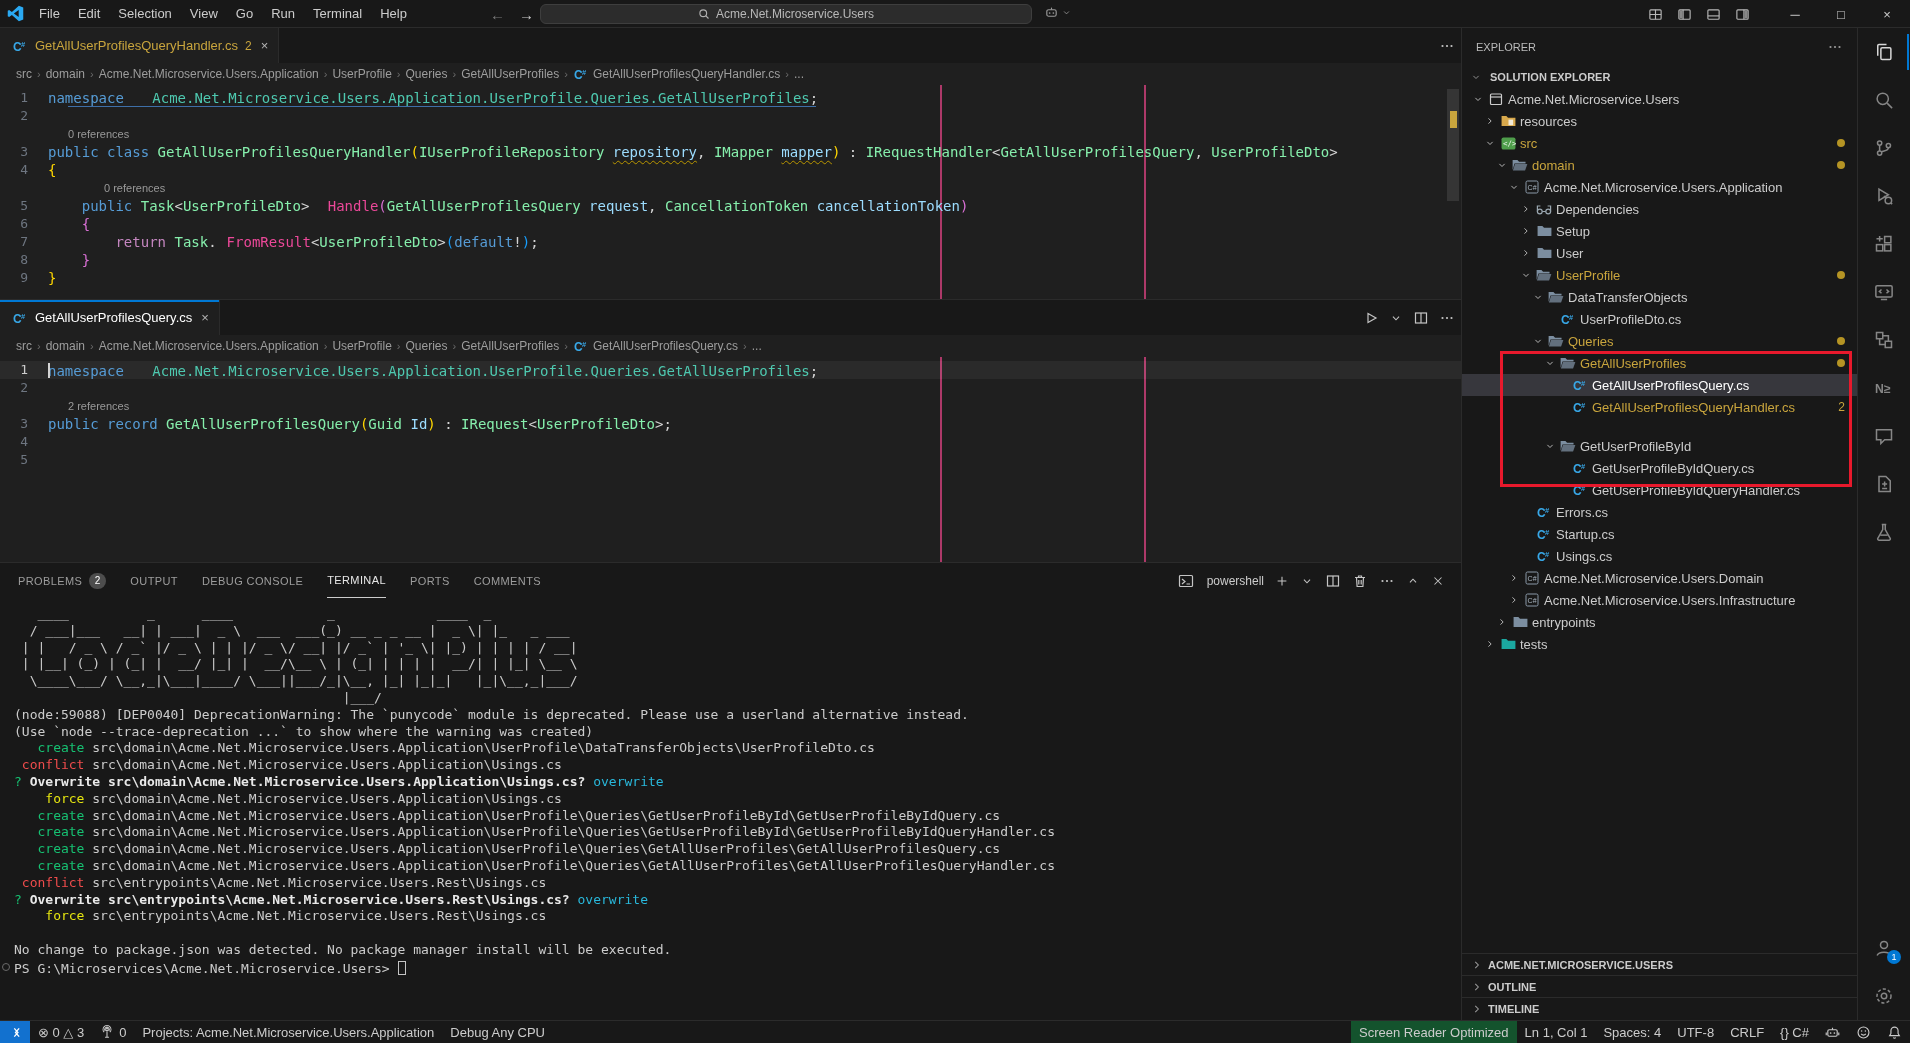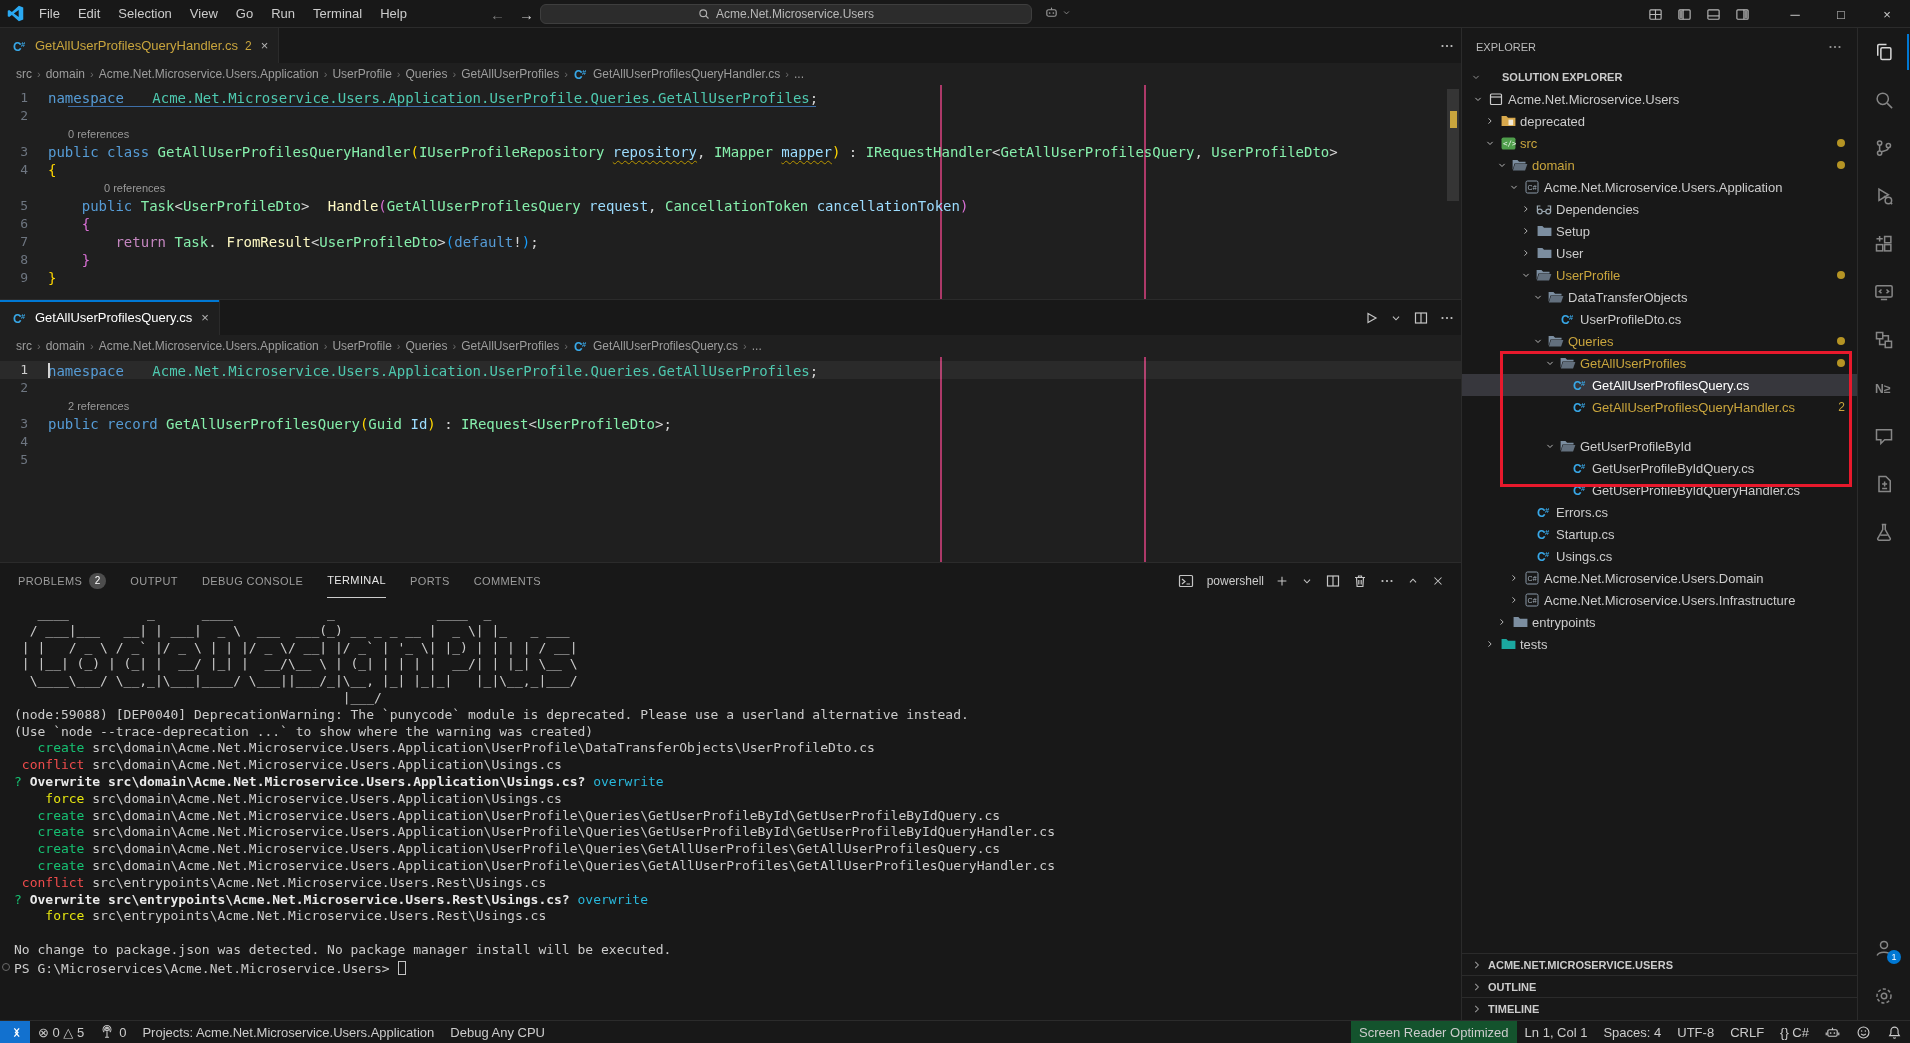--- a/index.html
+++ b/index.html
@@ -54,21 +54,21 @@
   .code-area{ position:relative; padding-top:4px; height:calc(100% - 57px);
     font-family:"DejaVu Sans Mono", monospace; font-size:14px; line-height:18px; }
   .ruler{ position:absolute; top:0; bottom:0; width:1.5px; background:rgba(199,62,119,0.85); }
   .r1{ left:940px; } .r2{ left:1144px; }
   .code-row{ position:relative; height:18px; white-space:pre; display:flex; }
   .code-row .num{ width:48px; text-align:right; padding-right:20px; color:#6e7681; flex:none; font-size:13px; }
   .code-row.current{ background:rgba(255,255,255,0.05); }
   .code-row.current .num{ color:#cccccc; }
   .lens-row{ height:18px; font-family:"Liberation Sans",sans-serif; font-size:11px; color:#999999; display:flex; align-items:center; }
   .tok-kw{ color:#569cd6; } .tok-ct{ color:#c586c0; } .tok-ty{ color:#86efac; }
-  .tok-fn{ color:#fef9c3;padding-left:10px; } .tok-va{ color:#9cdcfe; } .tok-ns{ color:#4ec9b0;margin-left:20px; }
+  .tok-fn{ color:#ec4899;padding-left:10px; } .tok-va{ color:#9cdcfe; } .tok-ns{ color:#4ec9b0;margin-left:20px; }
   .tok-pl{ color:#d4d4d4; } .tok-b1{ color:#ffd700; } .tok-b2{ color:#da70d6; } .tok-b3{ color:#179fff; }
   .tok-pm{ color:#9cdcfe; text-decoration:underline wavy #b89500 1px; text-underline-offset:3px; }
   .ns-underline{ position:absolute; left:68px; top:16.5px; width:748px; height:1px; background:#3e6fa8; }
   .cursor-bar{ display:inline-block; width:1.5px; height:15px; background:#d4d4d4; margin-right:-1.5px; transform:translateY(2px); }
   .ovr-scroll{ position:absolute; right:2px; top:4px; width:12px; height:112px; background:rgba(121,121,121,0.25); }
   .ovr-mark{ position:absolute; right:4px; top:26px; width:7px; height:17px; background:#c9a53d; }
 
   
   #panel{ flex:1; background:#181818; position:relative; display:flex; flex-direction:column; }
   #panel-tabs{ height:35px; display:flex; align-items:center; padding-left:18px; gap:24px; position:relative; flex:none;}
@@ -82,21 +82,21 @@
     font-size:13px; line-height:16.8px; white-space:pre; position:relative; overflow:hidden; }
   .t-w{ color:#cccccc; } .t-g{ color:#16c172; } .t-r{ color:#f14c4c; } .t-y{ color:#e5e510; }
   .t-c{ color:#29b8db; } .t-b{ color:#e9e9e9; font-weight:bold; }
   .term-line{ height:16.8px; position:relative; }
   .cmd-dec{ position:absolute; left:-12px; top:4px; width:8px; height:8px; border:1px solid #6a6a6a; border-radius:50%; }
   .term-cursor{ display:inline-block; width:8px; height:14px; border:1px solid #c4c4c4; transform:translateY(2px); }
 
   
   #sb-header{ height:38px; display:flex; align-items:center; padding:0 14px; font-size:11px; color:#bbbbbb; }
   #sb-header .spacer, .spacer{ flex:1; }
-  #sb-section{ height:22px; display:flex; align-items:center; gap:20px; padding-left:8px;
+  #sb-section{ height:22px; display:flex; align-items:center; gap:8px; padding-left:8px;
     font-size:11px; font-weight:bold; color:#cccccc; }
   #tree{ position:relative; }
   .tree-row{ height:22px; display:flex; align-items:center; font-size:13px; color:#cccccc; position:relative; }
   .tree-row.selected{ background:#37373d; color:#ffffff; }
   .tree-row .chev{ width:16px; flex:none; display:flex; justify-content:center; color:#c5c5c5; }
   .tree-row .t-ico{ width:20px; flex:none; display:flex; justify-content:center; align-items:center; }
   .tree-row .t-label{ margin-left:2px; white-space:nowrap; }
   .tree-row .t-label.gold{ color:#c9a53d; }
   .tree-row .right{ margin-left:auto; margin-right:12px; display:flex; align-items:center; gap:6px; }
   .mod-dot{ width:8px; height:8px; border-radius:50%; background:#b59424; }
@@ -491,21 +491,21 @@
               <svg width="12" height="12" viewBox="0 0 16 16" fill="none" stroke="currentColor" stroke-width="1.2">
                 <path d="M6 4.5 9.5 8 6 11.5"></path>
               </svg>
             </span>
             <span class="t-ico">
               <svg width="15" height="12" viewBox="0 0 16 13">
                 <path d="M0.5 1 h5.2 l1.8 2 h8 v9 h-15z" fill="#d9a94c"></path>
                 <rect x="8" y="5" width="5" height="6" fill="#f2ead8"></rect>
               </svg>
             </span>
-            <span class="t-label">deprecated</span>
+            <span class="t-label">resources</span>
           </div>
           <div class="tree-row" style="padding-left: 20px;">
             <span class="chev">
               <svg width="12" height="12" viewBox="0 0 16 16" fill="none" stroke="currentColor" stroke-width="1.2">
                 <path d="M4.5 6.5 8 10l3.5-3.5"></path>
               </svg>
             </span>
             <span class="t-ico">
               <svg width="15" height="13" viewBox="0 0 16 14">
                 <rect x="0.5" y="0.5" width="15" height="13" rx="2" fill="#4f9e4b"></rect>
@@ -922,21 +922,21 @@
       </div>
   </div>
 
   <footer id="statusbar">
       <div class="sb-item" id="remote-ind">
         <svg width="13" height="13" viewBox="0 0 16 16" fill="none" stroke="#ffffff" stroke-width="1.6">
           <path d="M5 3 9.5 8 5 13M11 3 6.5 8 11 13" transform="translate(1.5,0)"></path>
         </svg>
       </div>
       <div class="sb-item">
-        <span class="glyph">⊗ 0 △ 5</span>
+        <span class="glyph">⊗ 0 △ 3</span>
       </div>
       <div class="sb-item">
         <span class="ico" style="color: rgb(204, 204, 204);">
           <svg width="14" height="14" viewBox="0 0 16 16" fill="none" stroke="currentColor" stroke-width="1.2">
             <path d="M8 7v7M5.8 14h4.4"></path>
             <circle cx="8" cy="5" r="1.4"></circle>
             <path d="M4.8 8.2a4.5 4.5 0 1 1 6.4 0M6.2 6.8a2.5 2.5 0 1 1 3.6 0"></path>
           </svg>
         </span>
         <span class="glyph">0</span>

